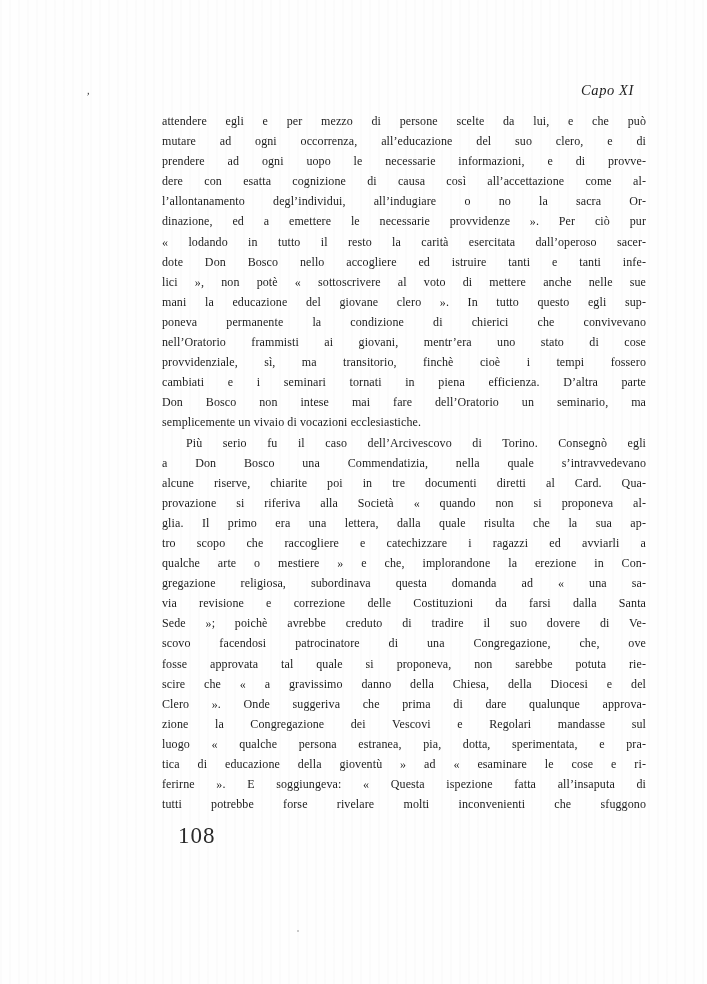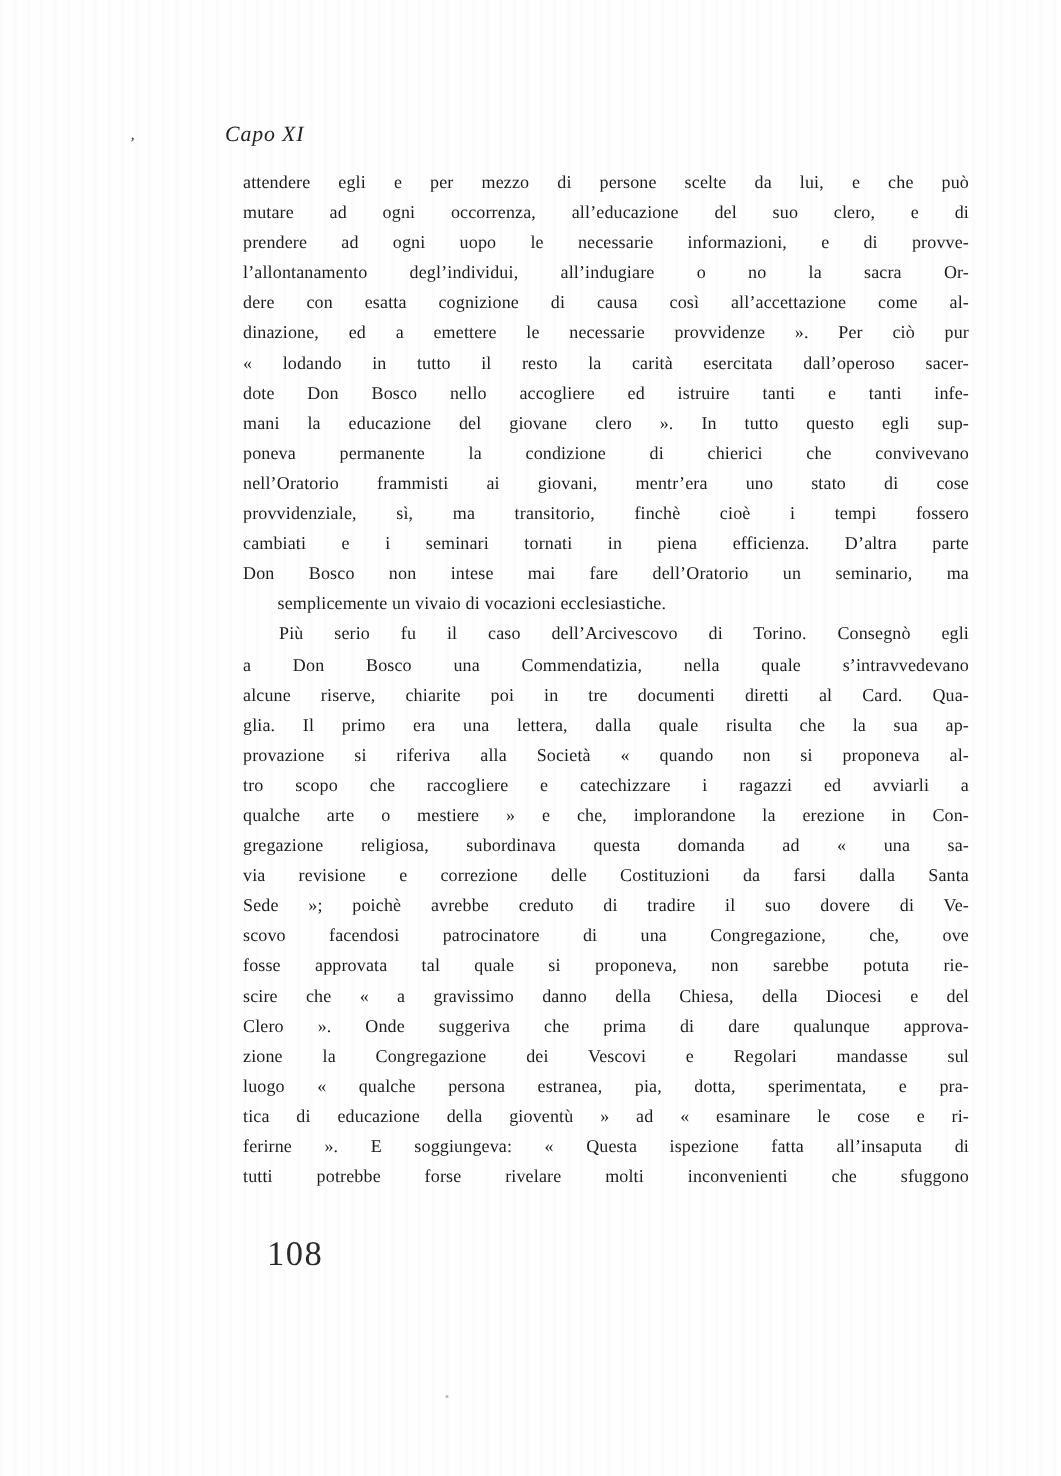--- a/index.html
+++ b/index.html
@@ -16,21 +16,21 @@
       #fefefe;
     overflow: hidden;
     font-family: "Liberation Serif", "DejaVu Serif", serif;
     color: #1c1c1c;
   }
   .chapter-header {
     position: absolute;
     top: 82px;
     left: 150px;
     width: 484px;
-    text-align: left;
+    text-align: right;
     font-style: italic;
     font-size: 14.5px;
     letter-spacing: 0.6px;
     color: #222;
   }
   .body-text {
     position: absolute;
     top: 111px;
     left: 162px;
     width: 484px;
@@ -39,21 +39,21 @@
     letter-spacing: 0.1px;
   }
   .paragraph { margin: 0; padding: 0; }
   .line {
     height: 20.1px;
     text-align: justify;
     text-align-last: justify;
     white-space: normal;
   }
   .line.indent { padding-left: 24px; }
-  .line.no-justify { text-align-last: left; margin-left: 23px; }
+  .line.no-justify { text-align-last: left; }
   .page-number {
     position: absolute;
     top: 823px;
     left: 178px;
     font-size: 23px;
     letter-spacing: 1px;
     font-variant-numeric: oldstyle-nums;
     color: #2a2a2a;
   }
   .speck-top {
@@ -81,39 +81,40 @@
 
   <div class="chapter-header">Capo XI</div>
 
   <span class="speck-top">’</span>
 
   <div class="body-text">
       <div class="paragraph">
         <div class="line">attendere egli e per mezzo di persone scelte da lui, e che può</div>
         <div class="line">mutare ad ogni occorrenza, all’educazione del suo clero, e di</div>
         <div class="line">prendere ad ogni uopo le necessarie informazioni, e di provve-</div>
+        <div class="line">dere con esatta cognizione di causa così all’accettazione come al-</div>
         <div class="line">l’allontanamento degl’individui, all’indugiare o no la sacra Or-</div>
-        <div class="line">dere con esatta cognizione di causa così all’accettazione come al-</div>
         <div class="line">dinazione, ed a emettere le necessarie provvidenze ». Per ciò pur</div>
         <div class="line">« lodando in tutto il resto la carità esercitata dall’operoso sacer-</div>
         <div class="line">dote Don Bosco nello accogliere ed istruire tanti e tanti infe-</div>
+        <div class="line">lici », non potè « sottoscrivere al voto di mettere anche nelle sue</div>
         <div class="line">mani la educazione del giovane clero ». In tutto questo egli sup-</div>
         <div class="line">poneva permanente la condizione di chierici che convivevano</div>
         <div class="line">nell’Oratorio frammisti ai giovani, mentr’era uno stato di cose</div>
         <div class="line">provvidenziale, sì, ma transitorio, finchè cioè i tempi fossero</div>
         <div class="line">cambiati e i seminari tornati in piena efficienza. D’altra parte</div>
         <div class="line">Don Bosco non intese mai fare dell’Oratorio un seminario, ma</div>
         <div class="line no-justify">semplicemente un vivaio di vocazioni ecclesiastiche.</div>
       </div>
       <div class="paragraph">
         <div class="line indent">Più serio fu il caso dell’Arcivescovo di Torino. Consegnò egli</div>
         <div class="line">a Don Bosco una Commendatizia, nella quale s’intravvedevano</div>
         <div class="line">alcune riserve, chiarite poi in tre documenti diretti al Card. Qua-</div>
+        <div class="line">provazione si riferiva alla Società « quando non si proponeva al-</div>
         <div class="line">glia. Il primo era una lettera, dalla quale risulta che la sua ap-</div>
-        <div class="line">provazione si riferiva alla Società « quando non si proponeva al-</div>
         <div class="line">tro scopo che raccogliere e catechizzare i ragazzi ed avviarli a</div>
         <div class="line">qualche arte o mestiere » e che, implorandone la erezione in Con-</div>
         <div class="line">gregazione religiosa, subordinava questa domanda ad « una sa-</div>
         <div class="line">via revisione e correzione delle Costituzioni da farsi dalla Santa</div>
         <div class="line">Sede »; poichè avrebbe creduto di tradire il suo dovere di Ve-</div>
         <div class="line">scovo facendosi patrocinatore di una Congregazione, che, ove</div>
         <div class="line">fosse approvata tal quale si proponeva, non sarebbe potuta rie-</div>
         <div class="line">scire che « a gravissimo danno della Chiesa, della Diocesi e del</div>
         <div class="line">Clero ». Onde suggeriva che prima di dare qualunque approva-</div>
         <div class="line">zione la Congregazione dei Vescovi e Regolari mandasse sul</div>

